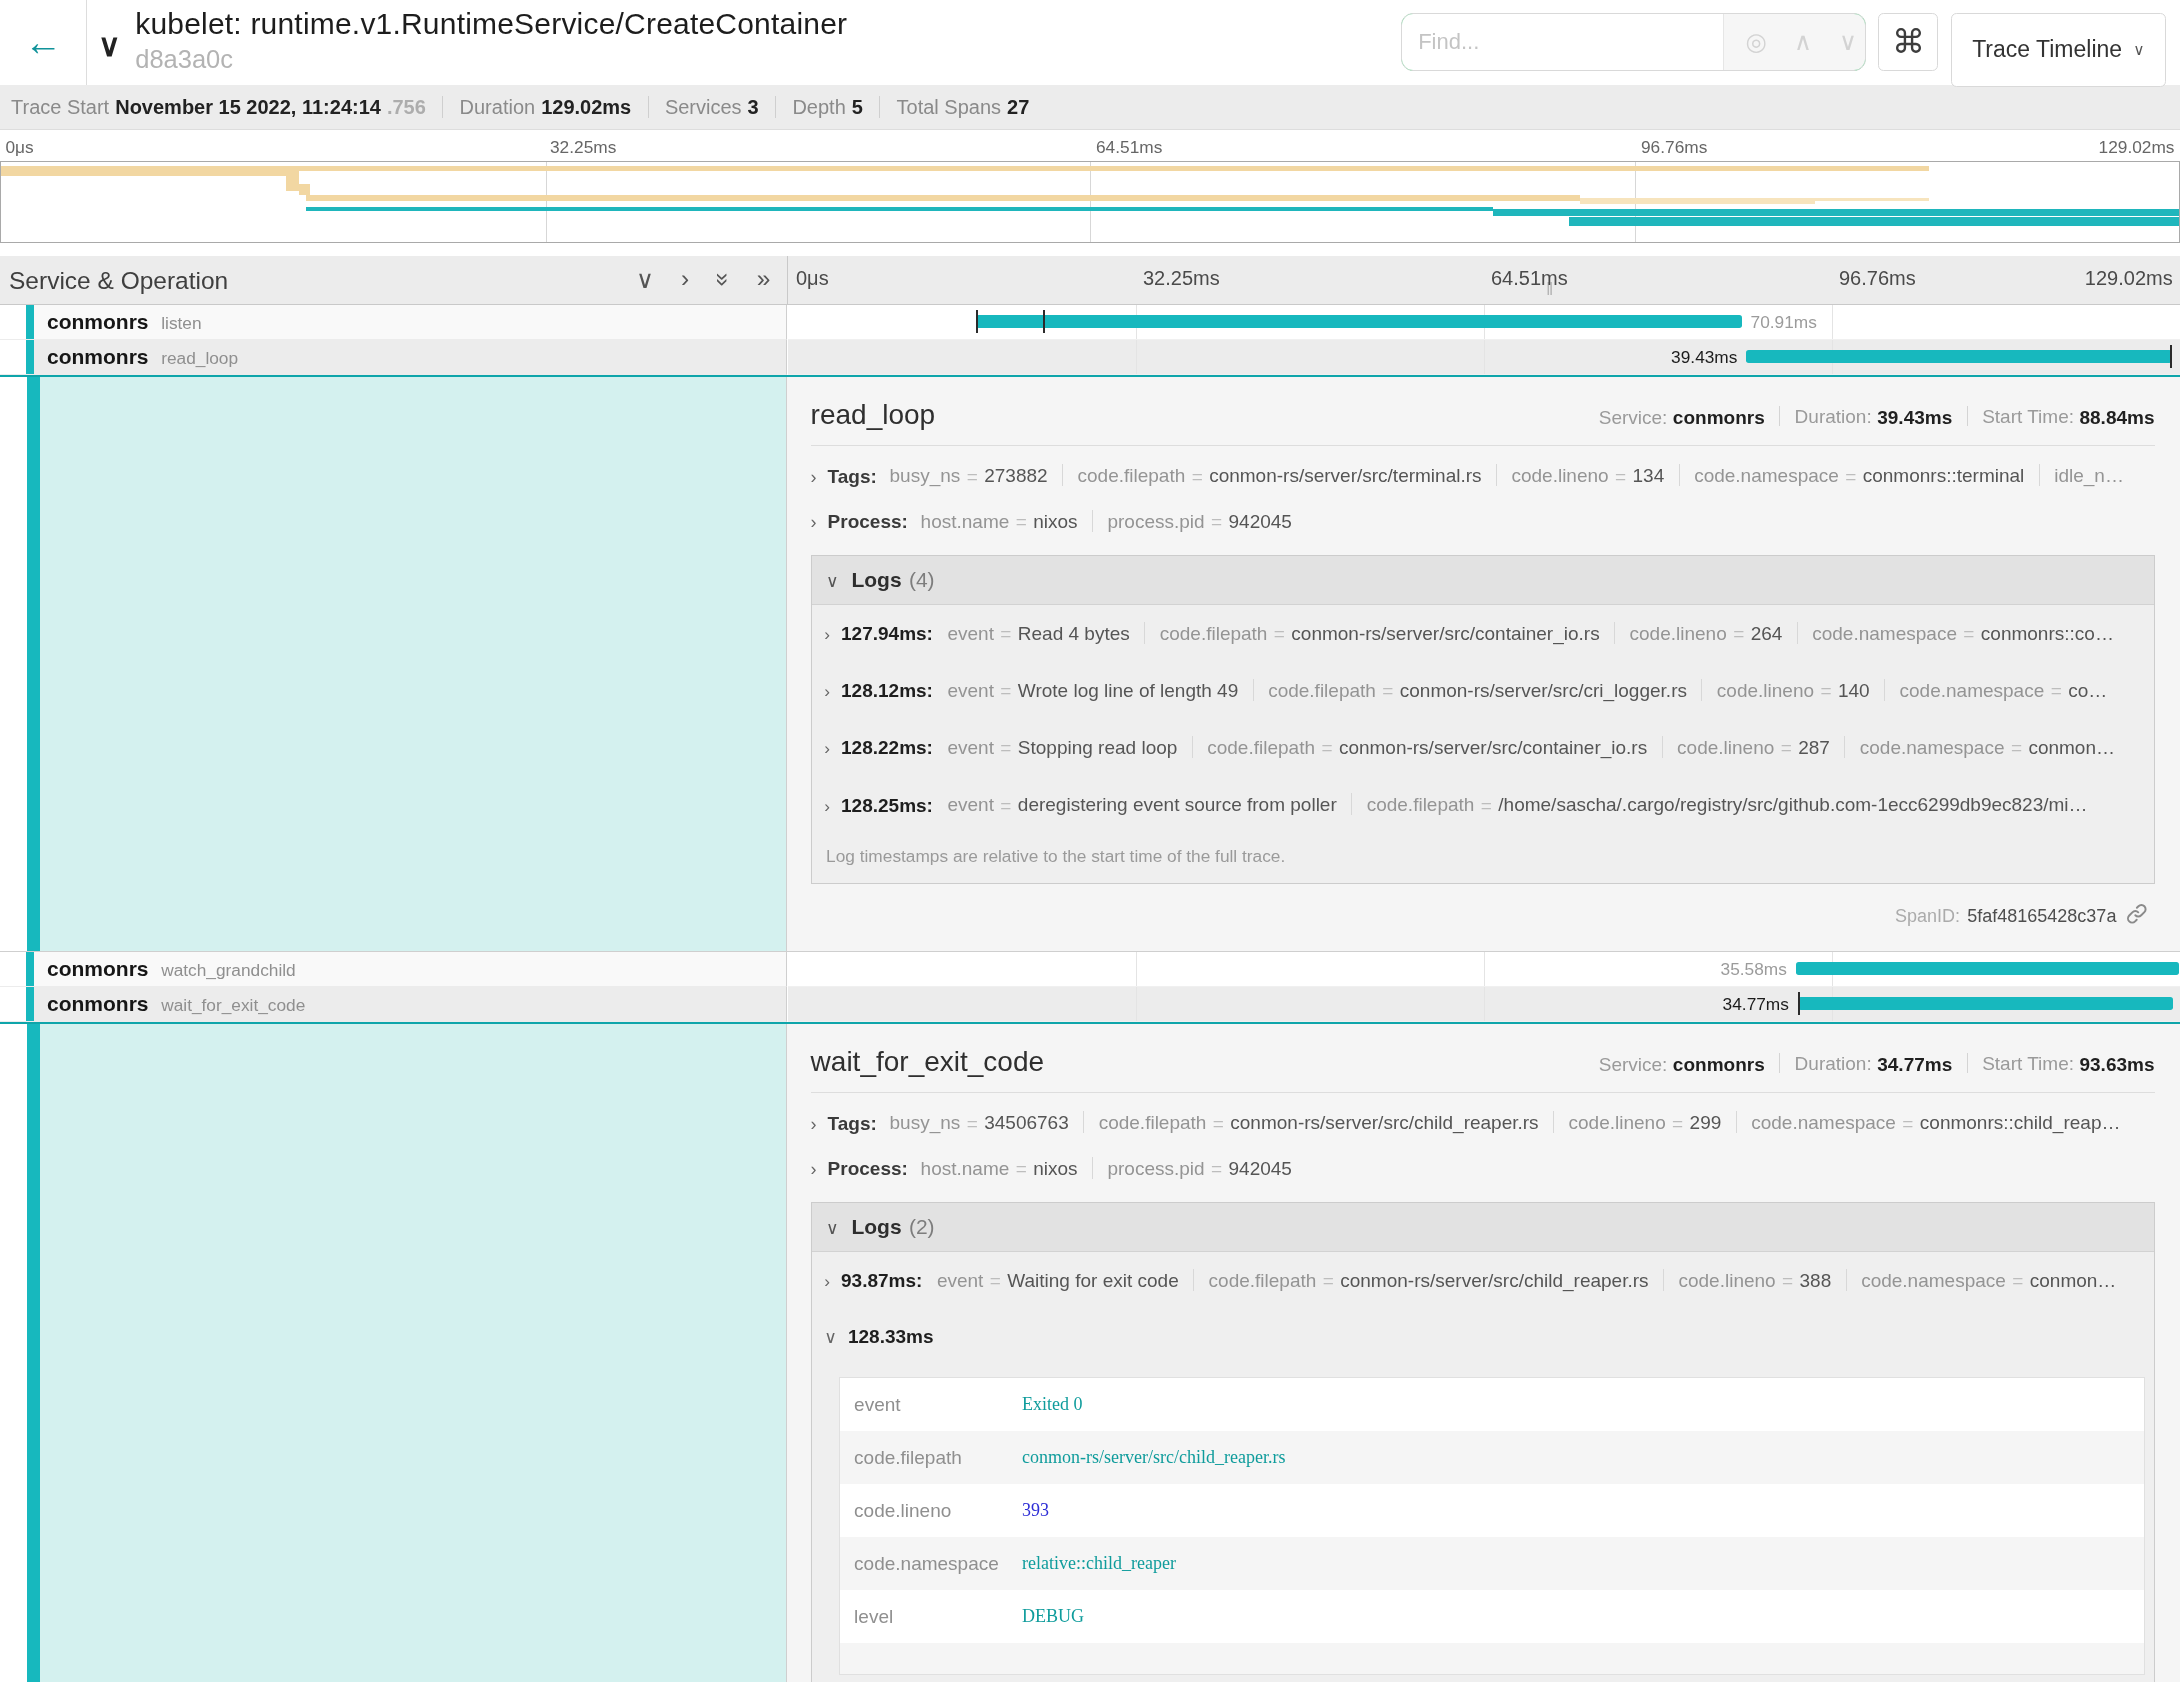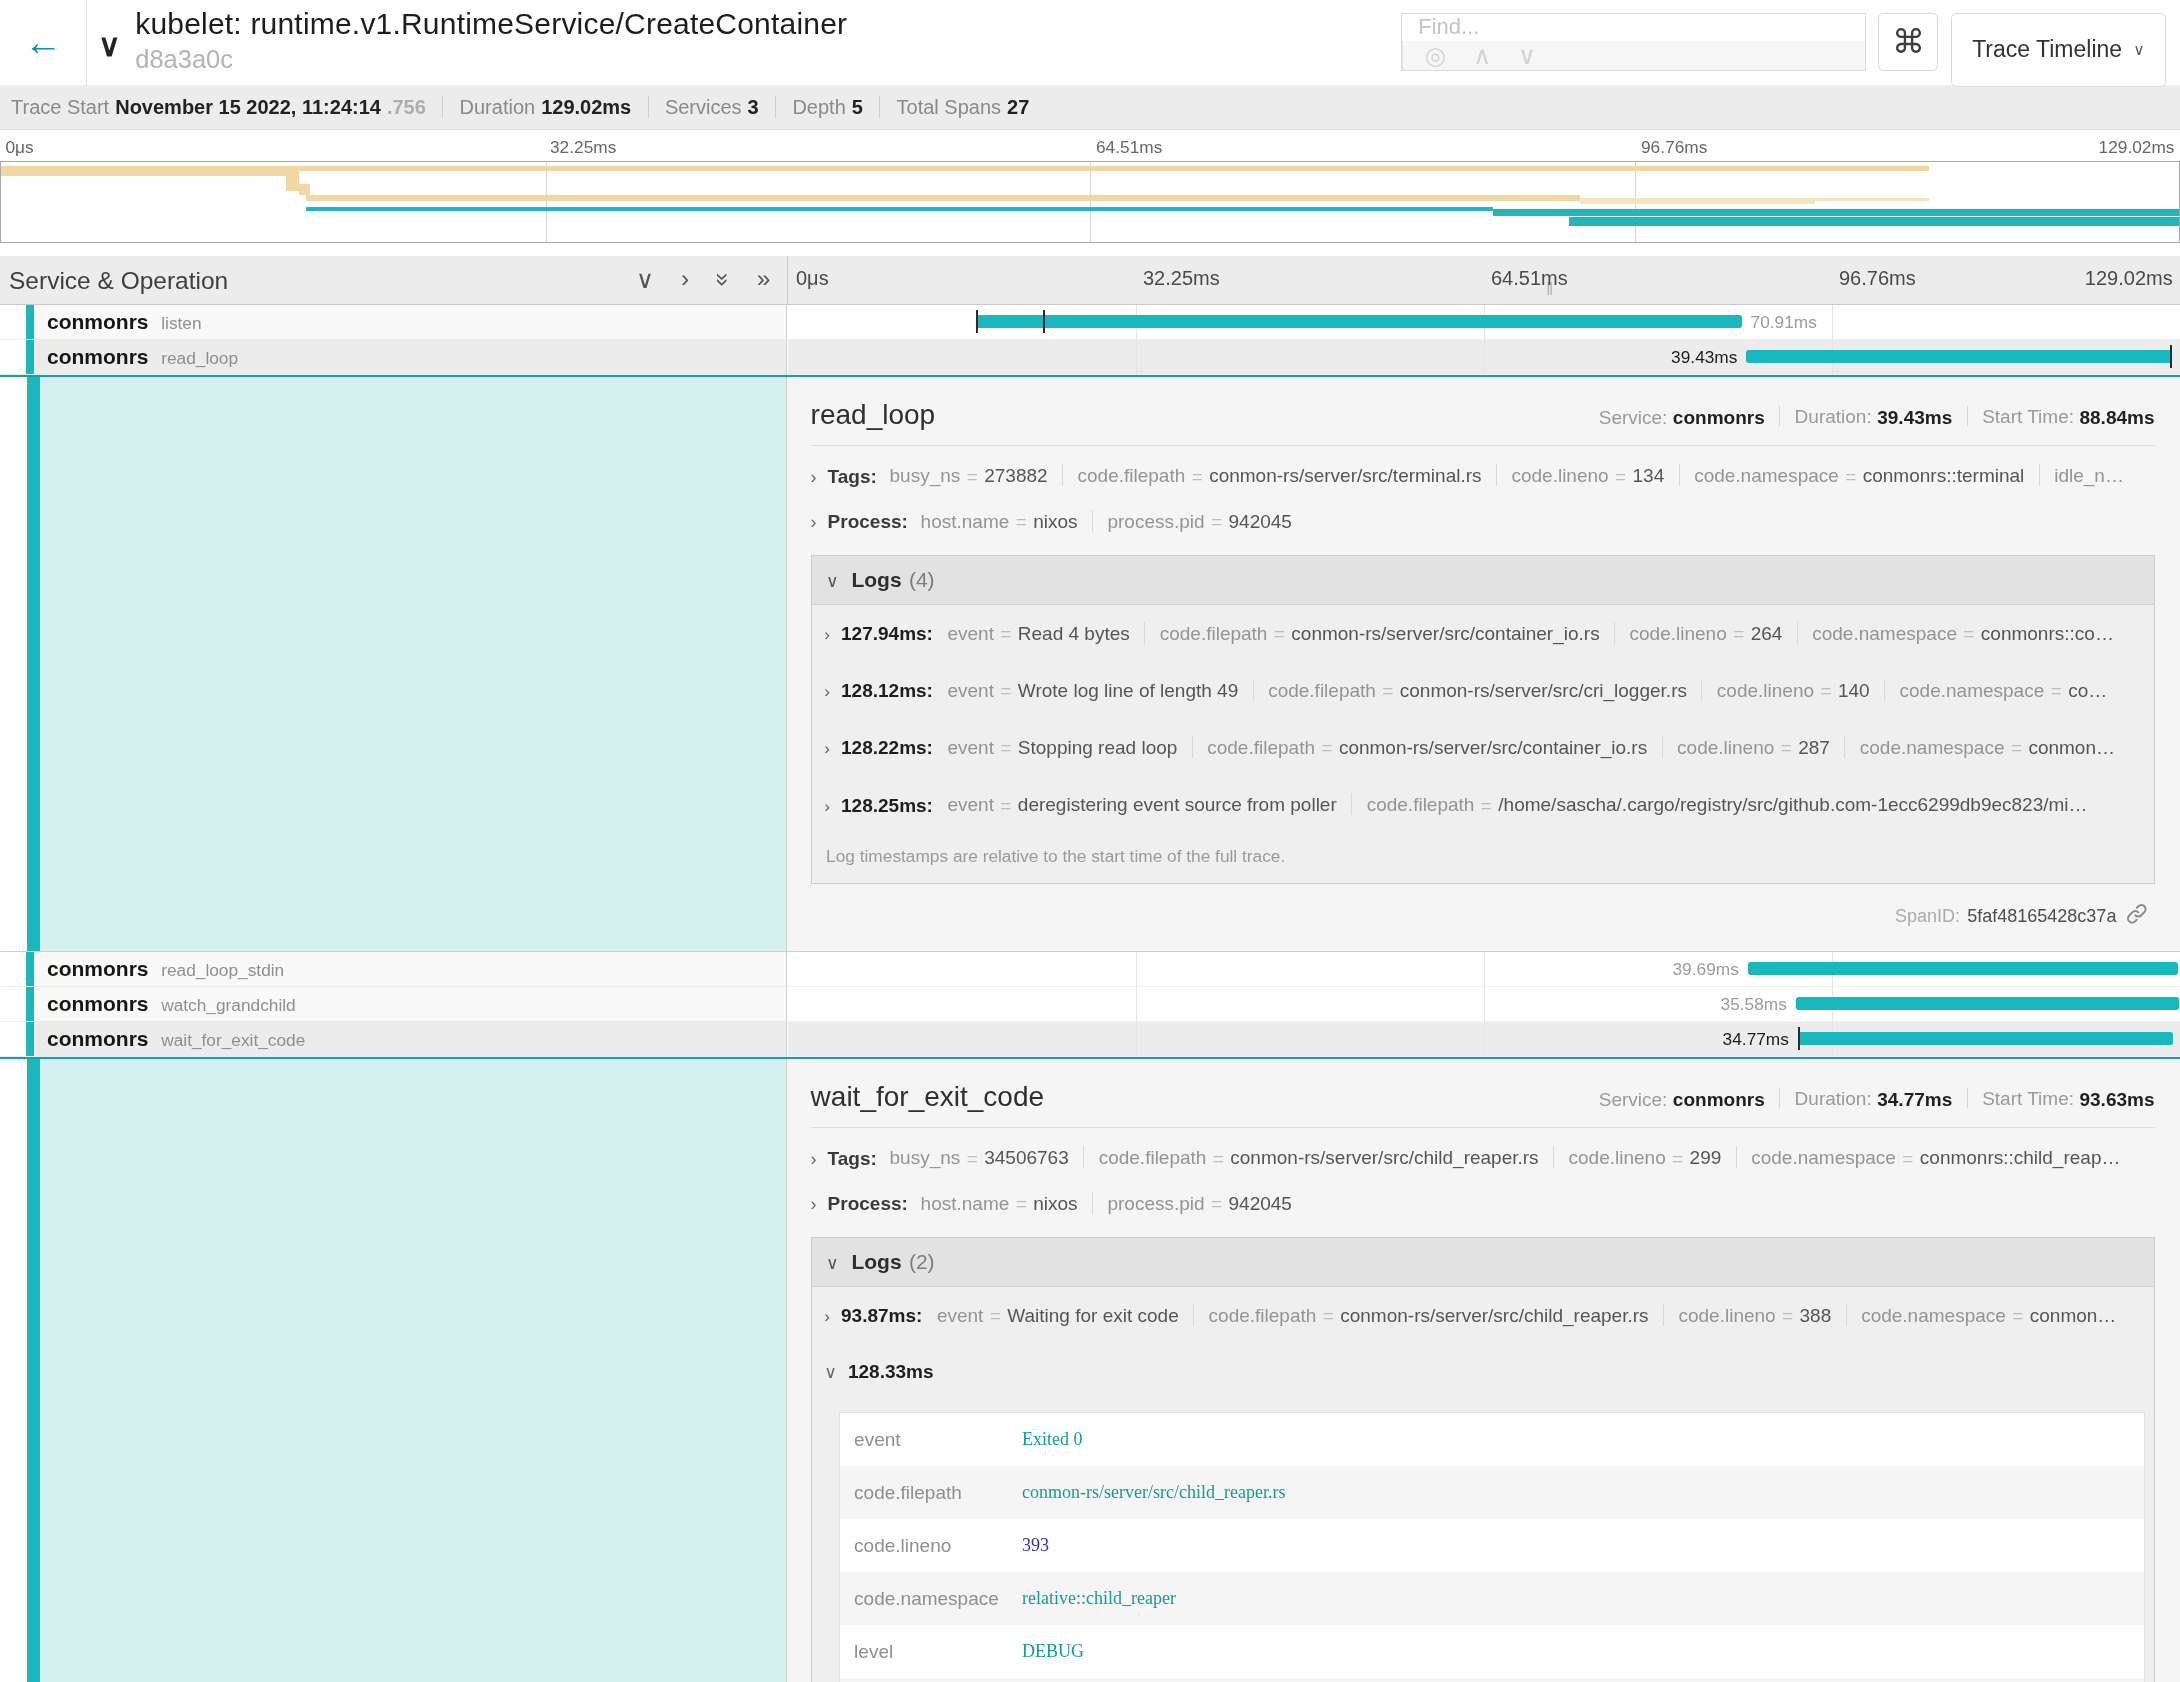--- a/index.html
+++ b/index.html
@@ -10,22 +10,22 @@
   
   .topbar { position:relative; height:85px; background:#fff; display:flex; align-items:stretch; }
   .back-btn { width:87px; border-right:0.9px solid #ddd; display:flex; align-items:center; justify-content:center;
     font-size:38px; color:#11939a; cursor:pointer; }
   .title-wrap { display:flex; padding-top:7.3px; }
   .title-chevron { font-size:31px; font-weight:700; color:#222; margin:20px 0 0 11px; }
   .titles { margin-left:14.5px; }
   .page-title { font-size:30px; font-weight:500; color:#1d1d1d; letter-spacing:0.2px; }
   .trace-id { font-size:25.5px; color:#b3b3b3; margin-top:3.6px; }
   .top-right { position:absolute; right:14.5px; top:12.7px; display:flex; gap:12.7px; }
-  .find-box { width:465px; height:58px; border:0.9px solid #d9d9d9; border-radius:1px; background:#22c55e;
-    display:flex; overflow:hidden;flex-direction:column; }
+  .find-box { width:465px; height:58px; border:0.9px solid #d9d9d9; border-radius:12px; background:#22c55e;
+    display:flex; overflow:hidden; }
   .find-input { flex:1; border:0; outline:0; font-size:22px; color:#555; padding:0 16.4px;
     font-family:"Liberation Sans", sans-serif; }
   .find-input::placeholder { color:#c4c4c4; }
   .find-controls { background:#f6f6f6; border-left:0.9px solid #e6e6e6; display:flex; align-items:center;
     gap:27px; padding:0 22px; color:#d3d3d3; font-size:24.5px; }
   .find-controls span { cursor:pointer; }
   .cmd-btn { width:60px; height:58px; border:0.9px solid #d9d9d9; border-radius:5.5px; background:#fff;
     font-size:33px; color:#3d3d3d; display:flex; align-items:center; justify-content:center; cursor:pointer; }
   .view-btn { height:74px; border:0.9px solid #d9d9d9; border-radius:5.5px; background:#fff; padding:0 20px;
     font-size:23px; color:#333; display:flex; align-items:center; gap:11px; cursor:pointer; }
@@ -268,34 +268,20 @@
           <div class="spanid-row"><span>SpanID:</span><b>5faf48165428c37a</b><span class="link-ic"><svg width="23.6" height="23.6" viewBox="0 0 24 24" fill="none" stroke="#8a8a8a" stroke-width="2" stroke-linecap="round">
                 <path d="M10.5 13.5a4.2 4.2 0 0 0 6 0l3.2-3.2a4.24 4.24 0 1 0-6-6l-1.6 1.6"></path>
                 <path d="M13.5 10.5a4.2 4.2 0 0 0-6 0l-3.2 3.2a4.24 4.24 0 1 0 6 6l1.6-1.6"></path>
               </svg></span></div>
         </div>
       </div>
       <div class="row">
         <div class="name-cell">
           <div class="gutter"></div>
           <div class="stripe" style="background: rgb(23, 184, 190);"></div>
-          <div class="svc">conmonrs<span class="op">read_loop_stdin</span></div>
-        </div>
-        <div class="tl-cell">
-          <div class="tl-grid" style="left: 25%;"></div>
-          <div class="tl-grid" style="left: 50%;"></div>
-          <div class="tl-grid" style="left: 75%;"></div>
-          <div class="bar" style="left: 68.95%; width: 30.9%; background: rgb(23, 184, 190);"></div>
-          <span class="bar-label gray" style="right: calc(31.05% + 9px);">39.69ms</span>
-        </div>
-      </div>
-      <div class="row">
-        <div class="name-cell">
-          <div class="gutter"></div>
-          <div class="stripe" style="background: rgb(23, 184, 190);"></div>
           <div class="svc">conmonrs<span class="op">watch_grandchild</span></div>
         </div>
         <div class="tl-cell">
           <div class="tl-grid" style="left: 25%;"></div>
           <div class="tl-grid" style="left: 50%;"></div>
           <div class="tl-grid" style="left: 75%;"></div>
           <div class="bar" style="left: 72.4%; width: 27.5%; background: rgb(23, 184, 190);"></div>
           <span class="bar-label gray" style="right: calc(27.6% + 9px);">35.58ms</span>
         </div>
       </div>

